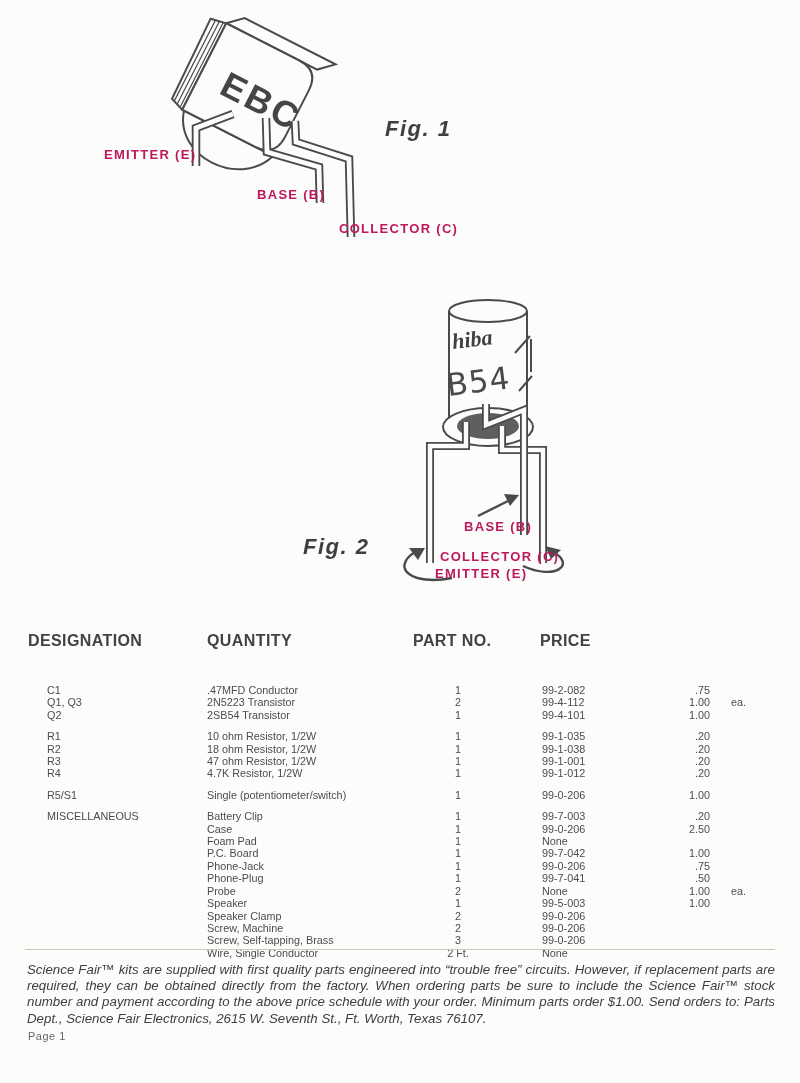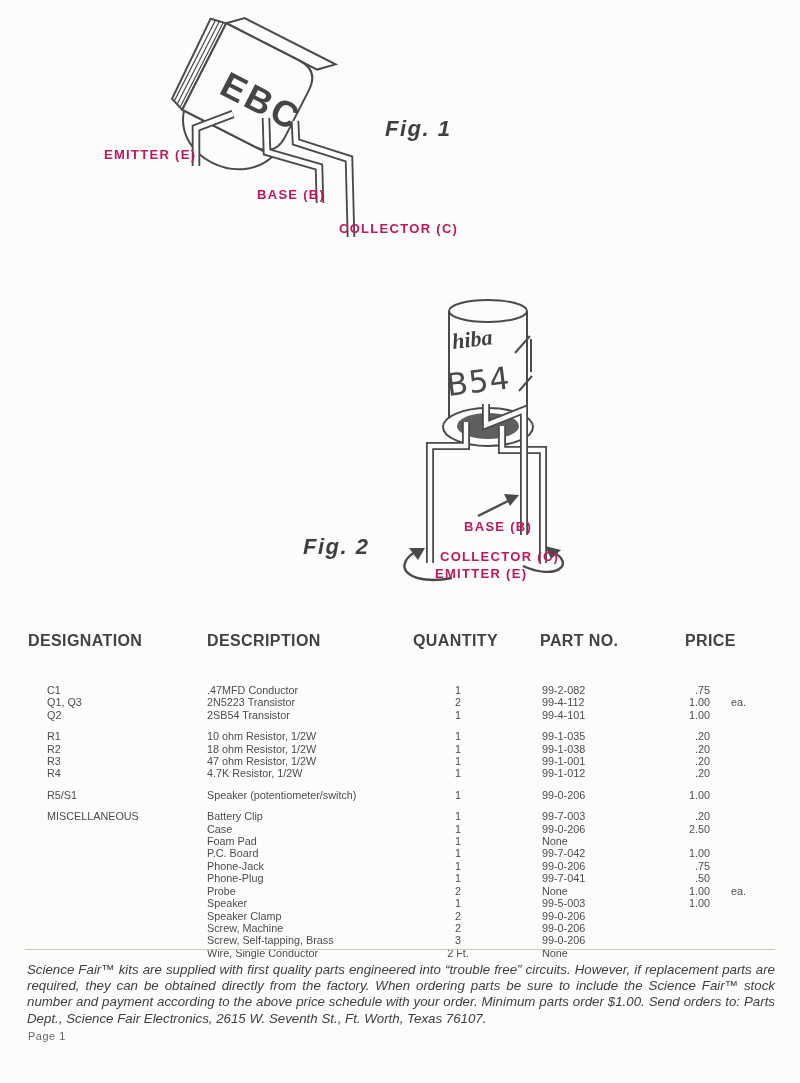--- a/index.html
+++ b/index.html
@@ -93,21 +93,20 @@
     </g>
   </svg>
   <div class="fig-caption" style="left:303px;top:534px">Fig. 2</div>
   <div class="fig-label" style="left:464px;top:519px">BASE (B)</div>
   <div class="fig-label" style="left:440px;top:549px">COLLECTOR (C)</div>
   <div class="fig-label" style="left:435px;top:566px">EMITTER (E)</div>
 
 
   <div class="parts-header">
     <div>DESIGNATION</div>
-    <div>DESCRIPTION</div>
     <div>QUANTITY</div>
     <div>PART NO.</div>
     <div>PRICE</div>
   </div>
 
   <div class="parts-body">
       <div class="prow">
         <div class="pcell c1">C1</div>
         <div class="pcell c2">.47MFD Conductor</div>
         <div class="pcell c3">1</div>
@@ -172,21 +171,21 @@
         <div class="pcell c2">4.7K Resistor, 1/2W</div>
         <div class="pcell c3">1</div>
         <div class="pcell c4">99-1-012</div>
         <div class="pcell c5">
           <span class="amt">.20</span>
           <span class="suf"></span>
         </div>
       </div>
       <div class="prow spacer">
         <div class="pcell c1">R5/S1</div>
-        <div class="pcell c2">Speaker (potentiometer/switch)</div>
+        <div class="pcell c2">Single (potentiometer/switch)</div>
         <div class="pcell c3">1</div>
         <div class="pcell c4">99-0-206</div>
         <div class="pcell c5">
           <span class="amt">1.00</span>
           <span class="suf"></span>
         </div>
       </div>
       <div class="prow spacer">
         <div class="pcell c1">MISCELLANEOUS</div>
         <div class="pcell c2">Battery Clip</div>

